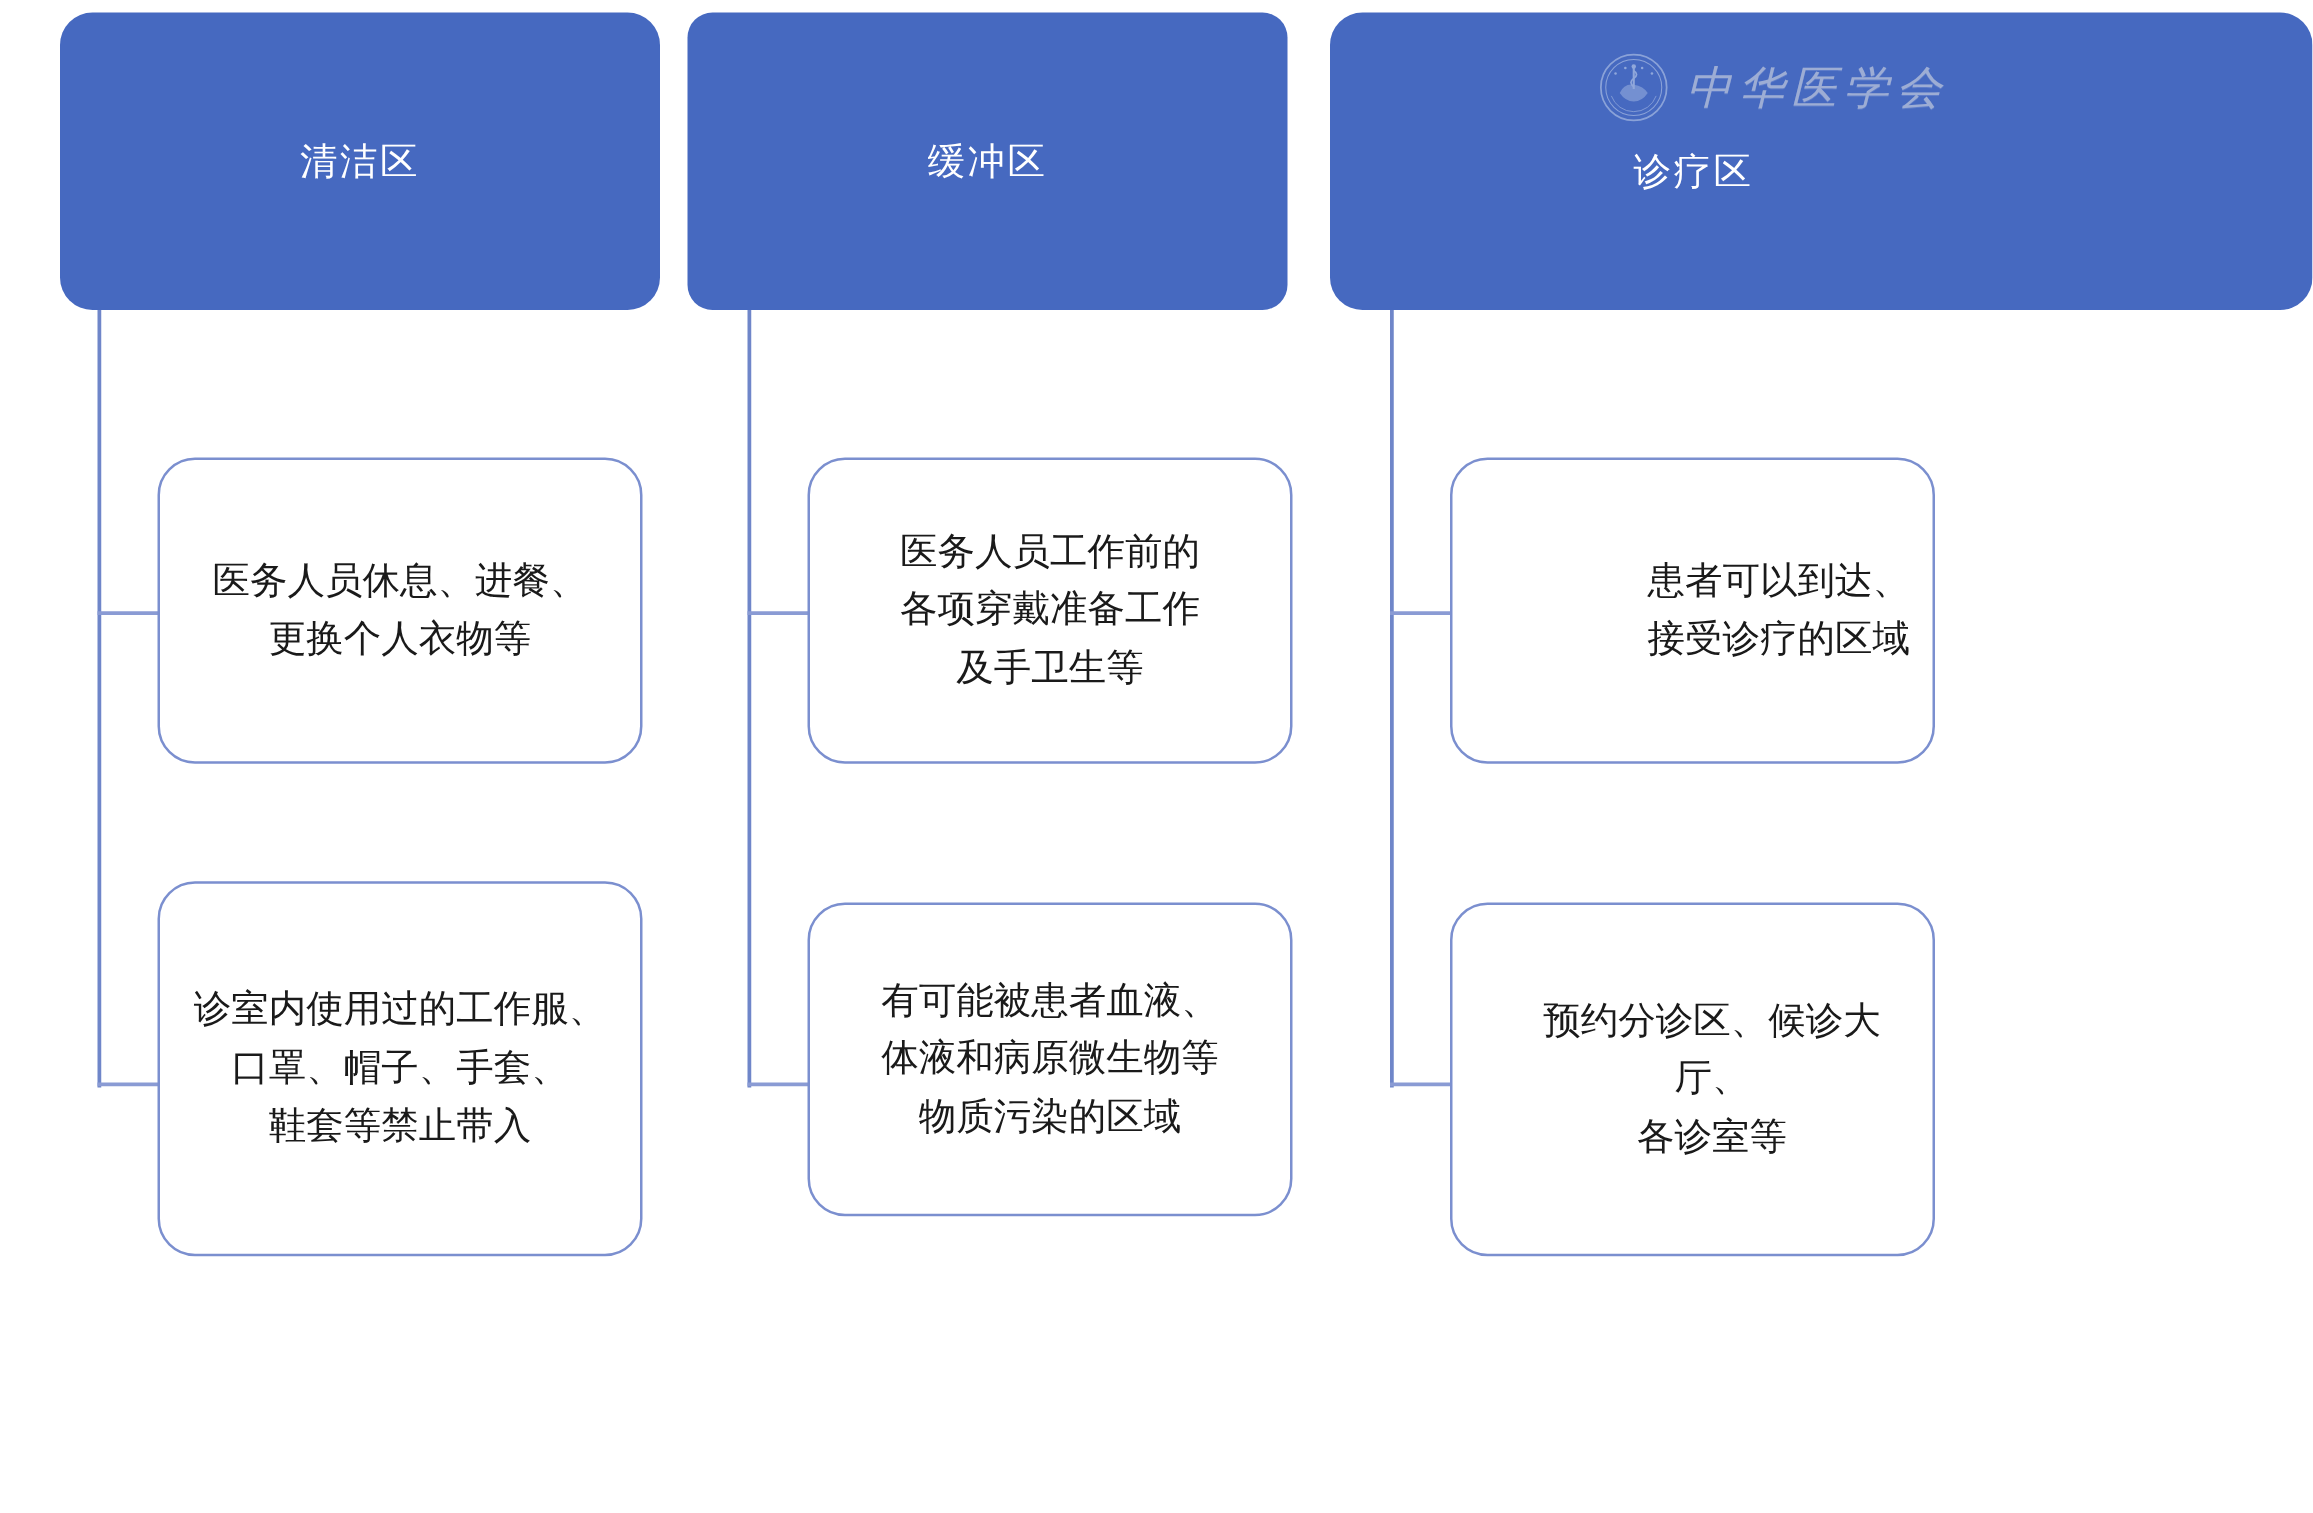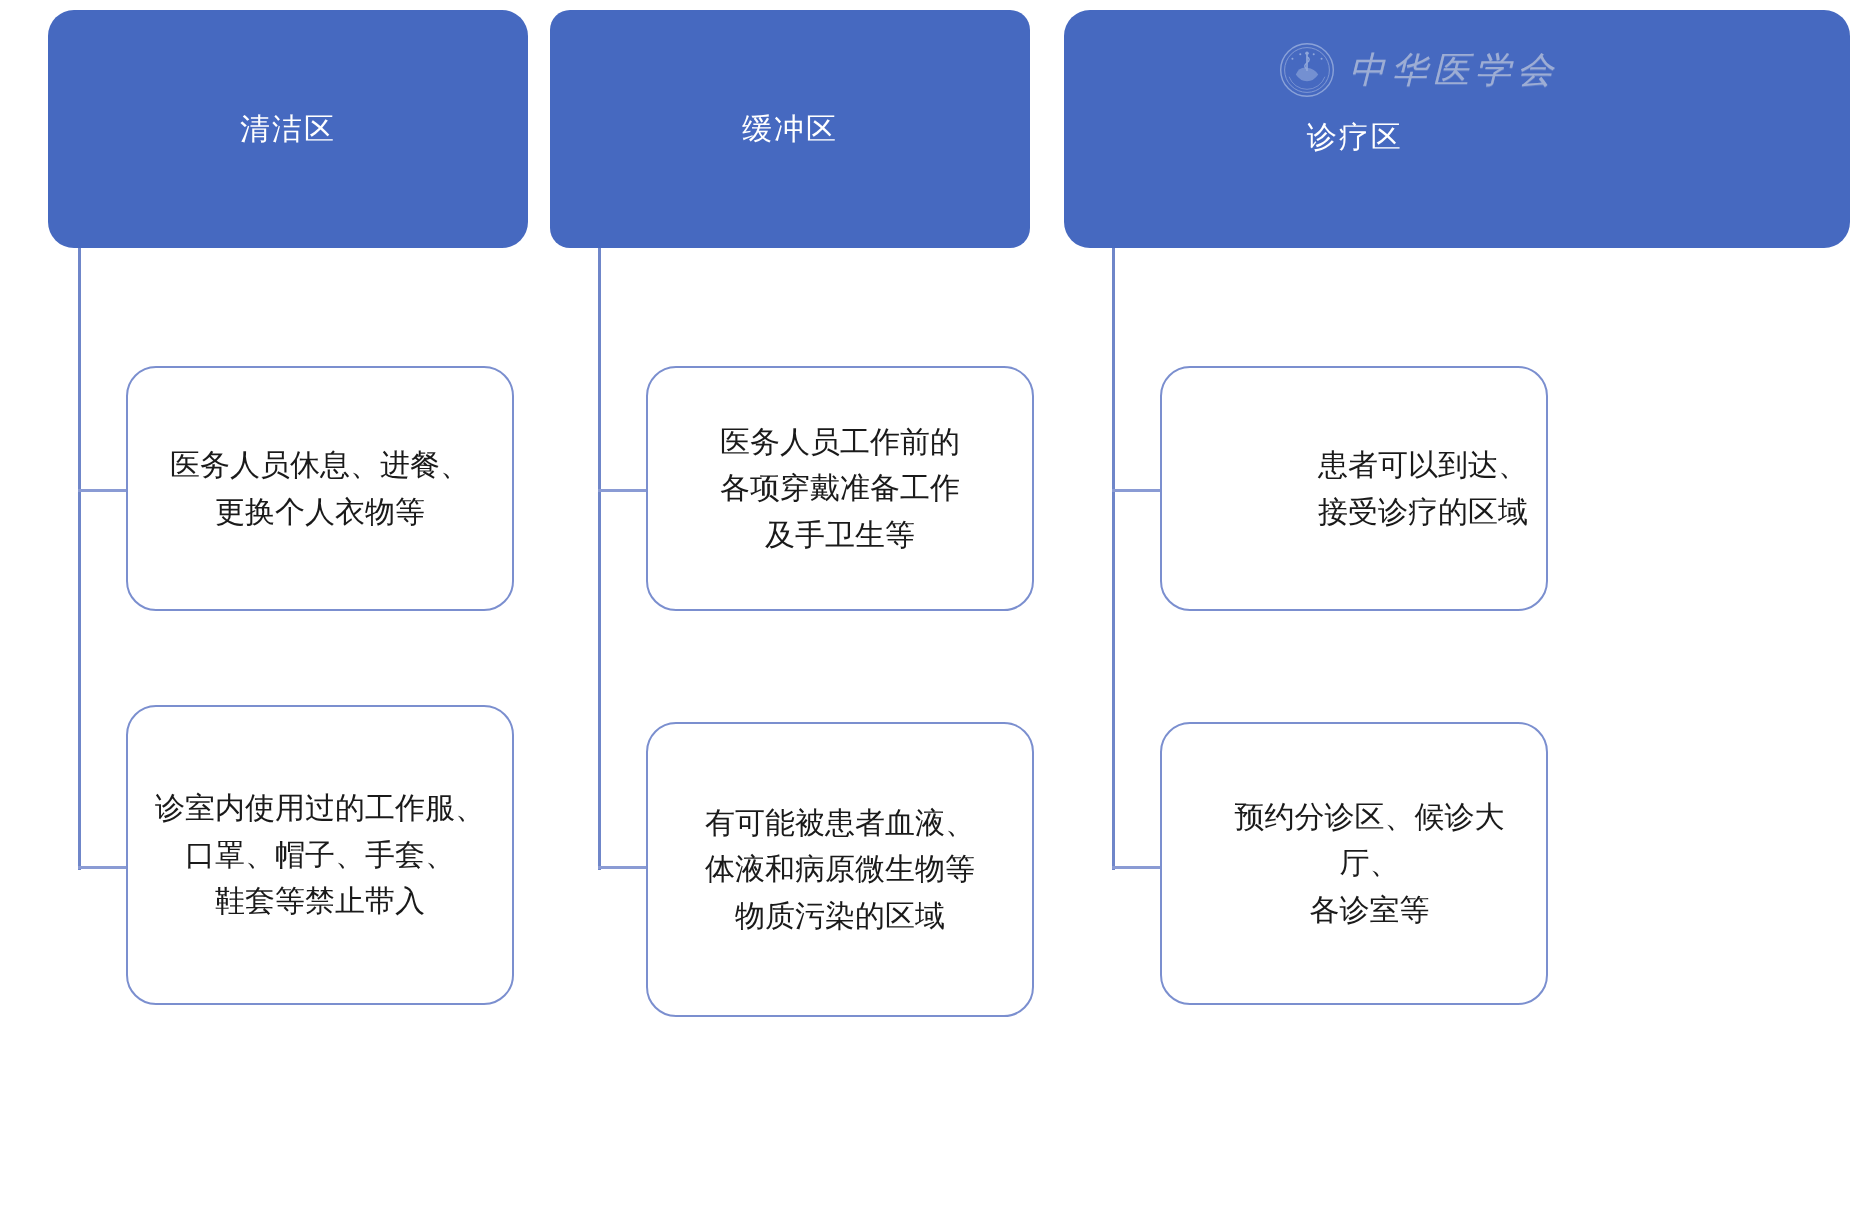--- a/index.html
+++ b/index.html
@@ -126,21 +126,21 @@
   <div class="zone-header" style="left:550px; top:10px; width:480px; height:238px; background:#4669c0;border-radius:20px;">
     <span>缓冲区</span>
   </div>
 
   <div class="detail-box" style="left:646px; top:366px; width:388px; height:245px;align-items:center;">
     <span class="detail-text">医务人员工作前的
 各项穿戴准备工作
 及手卫生等</span>
   </div>
 
-  <div class="detail-box" style="left:646px; top:722px; width:388px; height:295px;">
+  <div class="detail-box" style="left:646px; top:722px; width:388px; height:251px;">
     <span class="detail-text">有可能被患者血液、
 体液和病原微生物等
 物质污染的区域</span>
   </div>
 
   <div class="conn-v" style="left:1112px; top:245px; height:625px;"></div>
   <div class="conn-h" style="left:1112px; top:489px; width:58px;"></div>
   <div class="conn-h" style="left:1112px; top:866px; width:58px;"></div>
 
   <div class="zone-header" style="left:1064px; top:10px; width:786px; height:238px; background:#4669c0;">

